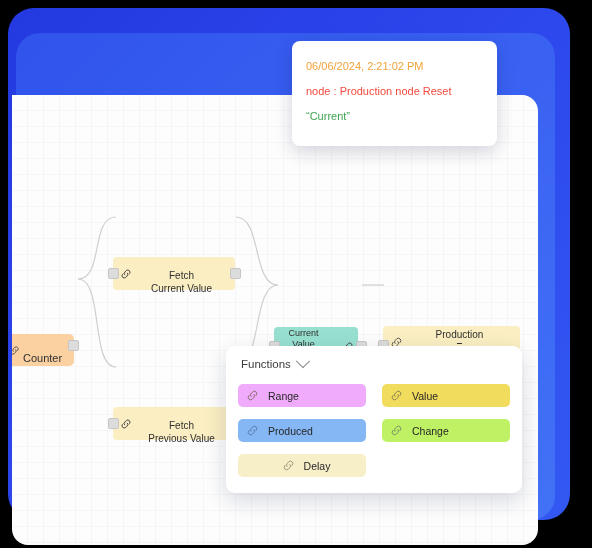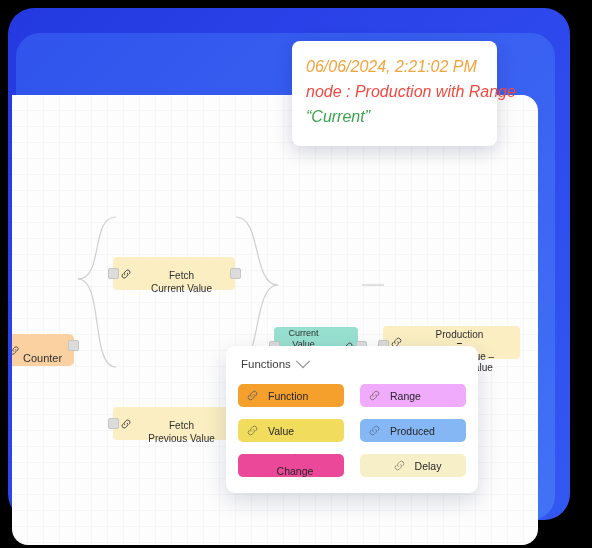--- a/index.html
+++ b/index.html
@@ -67,28 +67,28 @@
   .port{position:absolute;width:11px;height:11px;background:#dcdcdc;
         border:1px solid #c6c6c6;border-radius:2px;z-index:3;box-sizing:border-box;}
 
   
   .tooltip{
     position:absolute;left:292px;top:41px;width:205px;height:105px;
     background:#fff;border-radius:8px;z-index:20;
     box-shadow:0 6px 18px rgba(20,30,80,.18);
     padding:13px 14px 0 14px;box-sizing:border-box;
   }
-  .tooltip div{font-size:16px;line-height:25px;white-space:nowrap;font-style:italic;}
+  .tooltip div{font-size:11px;line-height:25px;white-space:nowrap;}
   .tt-date{color:#f2a33c;}
   .tt-node{color:#f04a3f;}
   .tt-msg{color:#3ca34f;}
 
   
   .panel{
-    position:absolute;left:226px;top:346px;width:252px;height:147px;
+    position:absolute;left:226px;top:346px;width:296px;height:147px;
     background:#fff;border-radius:9px;z-index:21;
     box-shadow:0 8px 22px rgba(20,30,80,.16);
     padding:12px 12px 0 12px;box-sizing:border-box;
   }
   .panel-head{display:flex;align-items:center;gap:7px;font-size:11.5px;color:#3d3d3d;
               margin:0 0 14px 3px;}
   .chev{display:inline-block;width:9px;height:9px;border-right:1.6px solid #8a8a8a;
         border-bottom:1.6px solid #8a8a8a;transform:rotate(45deg) translate(-2px,-2px);}
   .chips{display:grid;grid-template-columns:1fr 1fr;gap:12px 16px;}
   .chip{display:flex;align-items:center;height:23px;border-radius:5px;
@@ -178,37 +178,30 @@
 =
 Current Value – Previous Value</span>
       </div>
       <div class="port" style="left:366px;top:245px;"></div>
 
     </div>
   </div>
 
   <div class="tooltip">
     <div class="tt-date">06/06/2024, 2:21:02 PM</div>
-    <div class="tt-node">node : Production with Range</div>
+    <div class="tt-node">node : Production node Reset</div>
     <div class="tt-msg">“Current”</div>
   </div>
 
   <div class="panel">
     <div class="panel-head">
       <span>Functions</span>
       <span class="chev"></span>
     </div>
     <div class="chips">
-      <div class="chip" style="background:#f5a02d;">
-        <svg width="13" height="13" viewBox="0 0 16 16" stroke="#6b6b6b" stroke-width="1.2" fill="none">
-          <path d="M6.5 9.5 a3 3 0 0 1 0-4.2l2-2 a3 3 0 0 1 4.2 4.2l-1 1"></path>
-          <path d="M9.5 6.5 a3 3 0 0 1 0 4.2l-2 2 a3 3 0 0 1-4.2-4.2l1-1"></path>
-        </svg>
-        <span>Function</span>
-      </div>
       <div class="chip" style="background:#f0abfc;">
         <svg width="13" height="13" viewBox="0 0 16 16" stroke="#8a6b6b" stroke-width="1.2" fill="none">
           <path d="M6.5 9.5 a3 3 0 0 1 0-4.2l2-2 a3 3 0 0 1 4.2 4.2l-1 1"></path>
           <path d="M9.5 6.5 a3 3 0 0 1 0 4.2l-2 2 a3 3 0 0 1-4.2-4.2l1-1"></path>
         </svg>
         <span>Range</span>
       </div>
       <div class="chip" style="background:#f2dc5d;">
         <svg width="13" height="13" viewBox="0 0 16 16" stroke="#8a8151" stroke-width="1.2" fill="none">
           <path d="M6.5 9.5 a3 3 0 0 1 0-4.2l2-2 a3 3 0 0 1 4.2 4.2l-1 1"></path>
@@ -216,21 +209,21 @@
         </svg>
         <span>Value</span>
       </div>
       <div class="chip" style="background:#85b7f5;">
         <svg width="13" height="13" viewBox="0 0 16 16" stroke="#5b7ba8" stroke-width="1.2" fill="none">
           <path d="M6.5 9.5 a3 3 0 0 1 0-4.2l2-2 a3 3 0 0 1 4.2 4.2l-1 1"></path>
           <path d="M9.5 6.5 a3 3 0 0 1 0 4.2l-2 2 a3 3 0 0 1-4.2-4.2l1-1"></path>
         </svg>
         <span>Produced</span>
       </div>
-      <div class="chip" style="background:#ec4899;flex-direction:column;">
+      <div class="chip" style="background:#bef264;">
         <svg width="13" height="13" viewBox="0 0 16 16" stroke="#6d8f68" stroke-width="1.2" fill="none">
           <path d="M6.5 9.5 a3 3 0 0 1 0-4.2l2-2 a3 3 0 0 1 4.2 4.2l-1 1"></path>
           <path d="M9.5 6.5 a3 3 0 0 1 0 4.2l-2 2 a3 3 0 0 1-4.2-4.2l1-1"></path>
         </svg>
         <span>Change</span>
       </div>
       <div class="chip" style="background:#f7efc8;justify-content:center;">
         <svg width="13" height="13" viewBox="0 0 16 16" stroke="#9a9479" stroke-width="1.2" fill="none">
           <path d="M6.5 9.5 a3 3 0 0 1 0-4.2l2-2 a3 3 0 0 1 4.2 4.2l-1 1"></path>
           <path d="M9.5 6.5 a3 3 0 0 1 0 4.2l-2 2 a3 3 0 0 1-4.2-4.2l1-1"></path>

